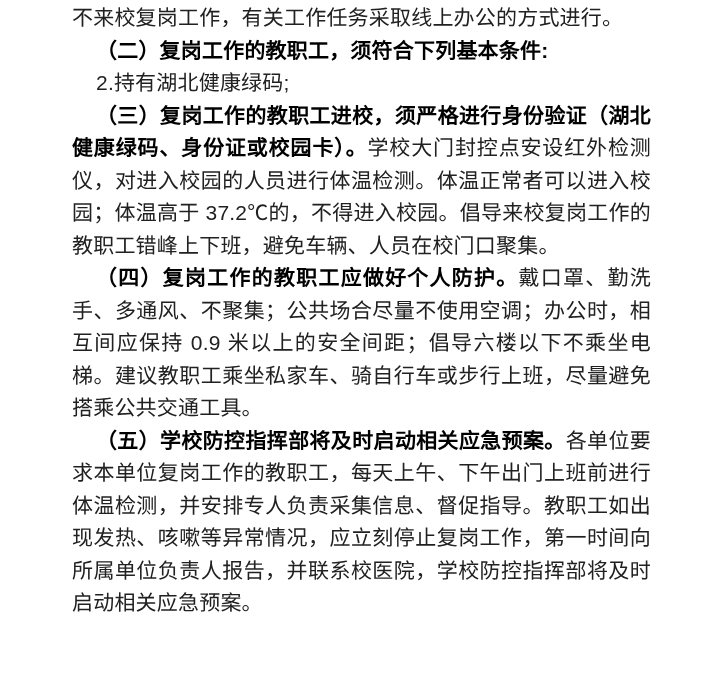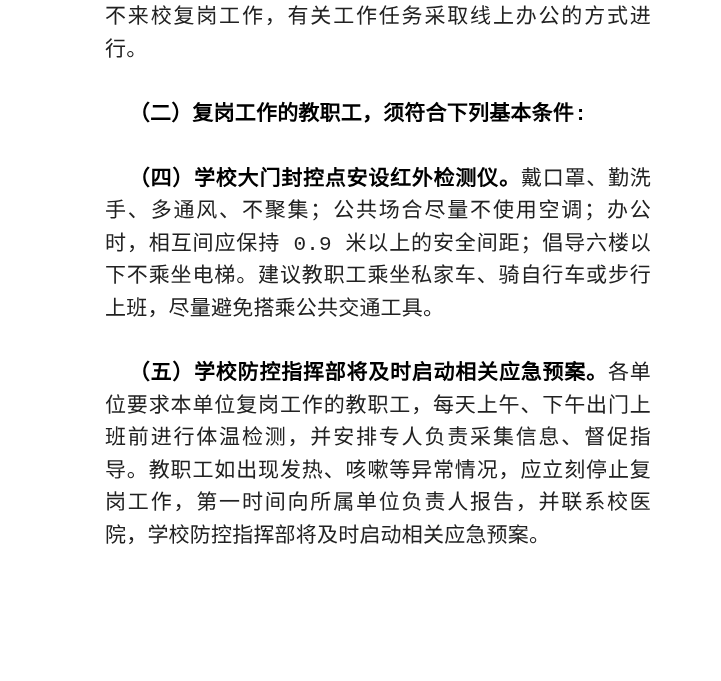--- a/index.html
+++ b/index.html
@@ -7,55 +7,56 @@
     padding: 0;
     background: #ffffff;
   }
   .page {
     position: relative;
     width: 721px;
     height: 681px;
     background: #ffffff;
     overflow: hidden;
     box-sizing: border-box;
-    padding: 2px 70px 0 105px;
-    font-family: Liberation Mono, monospace;
+    padding: 2px 70px 0 72px;
+    font-family: Liberation Sans, sans-serif;
     font-size: 21px;
     line-height: 32.5px;
     color: #212121;
   }
   .para {
     margin: 0;
     text-align: justify;
     text-justify: inter-character;
     letter-spacing: 0.2px;
   }
   .para.indent {
     text-indent: 24px;
-    margin-top: 32px;
   }
   .run-bold {
     font-weight: 700;
     color: #000000;
   }
   .run-regular {
     font-weight: 400;
     color: #212121;
   }
 </style>
 </head>
 <body>
 
 <div class="page">
 
   <p class="para"><span class="run-regular">不来校复岗工作，有关工作任务采取线上办公的方式进行。</span></p>
 
   <p class="para indent"><span class="run-bold">（二）复岗工作的教职工，须符合下列基本条件:</span></p>
 
 
+  <p class="para indent"><span class="run-regular">2.持有湖北健康绿码;</span></p>
 
 
+  <p class="para indent"><span class="run-bold">（三）复岗工作的教职工进校，须严格进行身份验证（湖北健康绿码、身份证或校园卡）。</span><span class="run-regular">学校大门封控点安设红外检测仪，对进入校园的人员进行体温检测。体温正常者可以进入校园；体温高于 37.2℃的，不得进入校园。倡导来校复岗工作的教职工错峰上下班，避免车辆、人员在校门口聚集。</span></p>
 
-  <p class="para indent"><span class="run-bold">（四）学校大门封控点安设红外检测仪。</span><span class="run-regular">戴口罩、勤洗手、多通风、不聚集；公共场合尽量不使用空调；办公时，相互间应保持 0.9 米以上的安全间距；倡导六楼以下不乘坐电梯。建议教职工乘坐私家车、骑自行车或步行上班，尽量避免搭乘公共交通工具。</span></p>
+  <p class="para indent"><span class="run-bold">（四）复岗工作的教职工应做好个人防护。</span><span class="run-regular">戴口罩、勤洗手、多通风、不聚集；公共场合尽量不使用空调；办公时，相互间应保持 0.9 米以上的安全间距；倡导六楼以下不乘坐电梯。建议教职工乘坐私家车、骑自行车或步行上班，尽量避免搭乘公共交通工具。</span></p>
 
   <p class="para indent"><span class="run-bold">（五）学校防控指挥部将及时启动相关应急预案。</span><span class="run-regular">各单位要求本单位复岗工作的教职工，每天上午、下午出门上班前进行体温检测，并安排专人负责采集信息、督促指导。教职工如出现发热、咳嗽等异常情况，应立刻停止复岗工作，第一时间向所属单位负责人报告，并联系校医院，学校防控指挥部将及时启动相关应急预案。</span></p>
 
 </div>
 
 </body></html>

